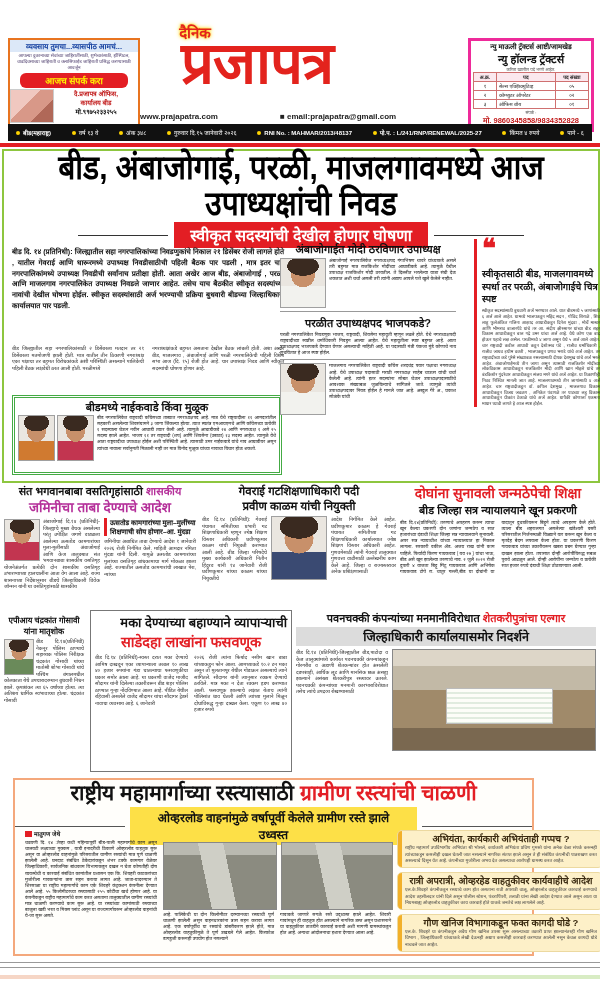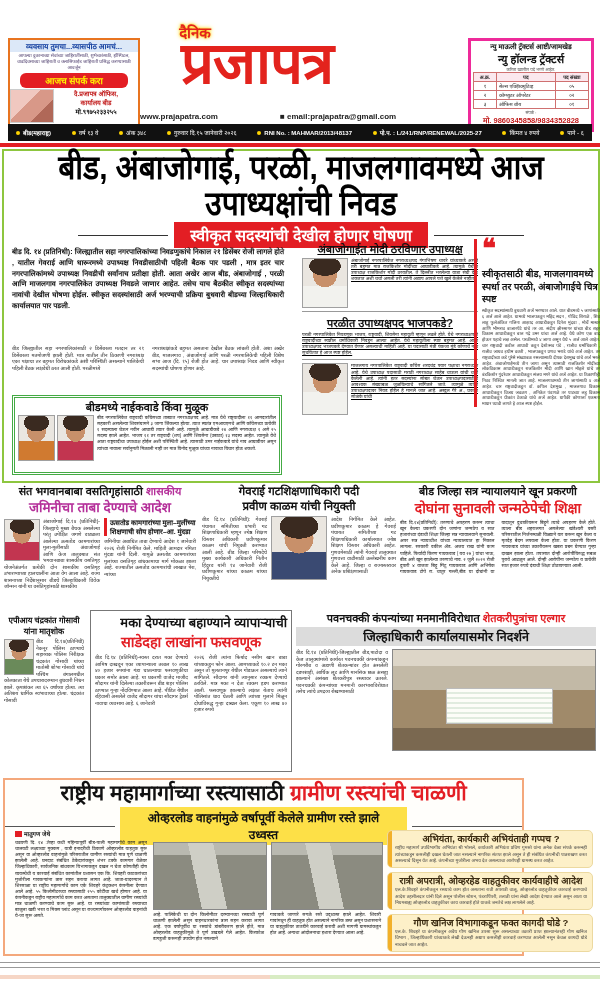--- a/index.html
+++ b/index.html
@@ -130,21 +130,21 @@
       <div class="b c" style="font-size:11px;color:#111;">बीडमध्ये नाईकवाडे किंवा मुळूक</div>
       <div style="display:flex;gap:3px;margin-top:1px;">
         <div style="display:flex;gap:2px;">
           <div class="ph ph-saffron" style="width:35px;height:44px;"></div>
           <div class="ph ph-red" style="width:35px;height:44px;"></div>
         </div>
         <div class="tiny2 j" style="flex:1;">बीड नगरपालिकेत राष्ट्रवादी काँग्रेसच्या ताब्यात नगराध्यक्षपद आहे. मात्र येथे राष्ट्रवादीला ११ आमदारांतील सहकारी असलेल्या शिवसंग्रामने ३ जागा जिंकल्या होत्या. त्यात स्वतंत्र एमआयएमचे आणि काँग्रेसच्या प्रत्येकी १ सदस्याला घेऊन नवीन आघाडी तयार केली आहे. त्यामुळे आघाडीकडे २४ आणि नगराध्यक्ष १ असे २५ सदस्य झाले आहेत. भाजप ११ तर राष्ट्रवादी (शप) आणि शिवसेना (उबाठा) १३ सदस्य आहेत. त्यामुळे येथे आता राष्ट्रवादीचा उपाध्यक्ष होईल अशी परिस्थिती आहे. त्यासाठी उमर नाईकवाडे यांचे नाव आघाडीवर असून त्यांच्या नावाला सर्वानुमती मिळाली नाही तर मात्र विनोद मुळूक यांच्या नावाचा विचार होऊ शकतो.</div>
       </div>
     </div>
 
-    <div class="abs" style="left:298px;top:90px;width:176px;text-decoration:underline;">
+    <div class="abs" style="left:276px;top:90px;width:176px;">
       <div class="b c" style="font-size:11px;color:#111;">अंबाजोगाईत मोदी ठरविणार उपाध्यक्ष</div>
       <div style="display:flex;gap:3px;margin-top:2px;">
         <div class="ph ph-white" style="width:44px;height:48px;"></div>
         <div class="tiny2 j" style="flex:1;">अंबाजोगाई नगरपालिकेत नगराध्यक्षपद गंगाभिषण थावरे यांच्याकडे असले तरी बहुमत मात्र राजकिशोर मोदींच्या आघाडीकडे आहे. त्यामुळे येथील उपाध्यक्ष राजकिशोर मोदी ठरवतील. ते दिल्लीत भरलेल्या यात्रा संघी देऊ शकतात अशी चर्चा असली तरी त्यांनी अद्याप आपले पत्ते खुले केलेले नाहीत.</div>
       </div>
       <hr class="hrline">
       <div class="b c" style="font-size:11px;color:#111;">परळीत उपाध्यक्षपद भाजपकडे?</div>
       <div class="tiny2 j" style="margin-top:2px;">परळी नगरपालिकेत निवडणूक भाजप, राष्ट्रवादी, शिवसेना महायुती म्हणून लढले होते. येथे नगराध्यक्षपदी राष्ट्रवादीच्या स्वप्नील धर्माधिकारी निवडून आल्या आहेत. येथे महायुतीला स्पष्ट बहुमत आहे. आता उपाध्यक्षपद भाजपकडे देण्यात येणार असल्याची माहिती आहे. या पदासाठी मंत्री पंकजा मुंडे कोणाचे नाव सुचवितात हे आज स्पष्ट होईल.</div>
       <hr class="hrline">
       <div style="display:flex;gap:3px;margin-top:2px;">
@@ -181,22 +181,22 @@
     <div class="b c" style="font-size:11.5px;color:#111;">गेवराई गटशिक्षणाधिकारी पदी</div>
     <div class="b c" style="font-size:11.5px;color:#111;">प्रवीण काळम यांची नियुक्ती</div>
     <div style="display:flex;gap:4px;margin-top:3px;">
       <div class="tiny j" style="flex:1;">बीड दि.१४ (प्रतिनिधी): गेवराई पंचायत समितीच्या प्रभारी गट शिक्षणाधिकारी म्हणून ज्येष्ठ शिक्षण विस्तार अधिकारी प्रवीणकुमार काळम यांची नियुक्ती करण्यात आली आहे. बीड जिल्हा परिषदेचे मुख्य कार्यकारी अधिकारी नितीन हिंदुरव यांनी १४ जानेवारी रोजी प्रवीणकुमार यांच्या काळम यांच्या नियुक्तीचे</div>
       <div class="ph ph-blue" style="width:54px;height:62px;"></div>
       <div class="tiny j" style="flex:1;">आदेश निर्गमित केले आहेत. प्रवीणकुमार काळम हे गेवराई पंचायत समितीच्या गट शिक्षणाधिकारी कार्यालयात ज्येष्ठ शिक्षण विस्तार अधिकारी आहेत. गुणवमेसाठी त्यांनी गेवराई तालुक्यात गुणवत्ता वाढीसाठी उल्लेखनीय काम केले आहे. जिल्हा व राज्यस्तरावर अनेक प्रशिक्षणासाठी</div>
     </div>
   </div>
 
   <div class="abs" style="left:400px;top:483px;width:196px;">
+    <div class="b c red" style="font-size:14px;">दोघांना सुनावली जन्मठेपेची शिक्षा</div>
     <div class="b c" style="font-size:11px;color:#111;">बीड जिल्हा सत्र न्यायालयाने खून प्रकरणी</div>
-    <div class="b c red" style="font-size:14px;">दोघांना सुनावली जन्मठेपेची शिक्षा</div>
     <div class="cols2 tiny2 j" style="margin-top:3px;">
       <span>बीड दि.१४(प्रतिनिधी): तरुणाचे अपहरण करून त्याचा खून केल्या प्रकरणी दोन जणांना जन्मठेप व सात हजारांच्या दंडाची शिक्षा जिल्हा सत्र न्यायालयाने सुनावली. अपर सत्र न्यायाधीश यांच्या न्यायालयात हा निकाल लागला. सरकारी वकील ॲड. अजय राख यांनी काम पाहिले. फिर्यादी किरण गायकवाड ( वय २७ ) यांचा भाऊ, बीड असे खून झालेल्या तरुणाचे नाव. २ जुलै २०२२ रोजी दुपारी ४ वाजता बिट्टू मिंटू गायकवाड आणि अभिषेक गायकवाड टोपे रा. चातुर गल्ली,बीड या दोघांनी या वादातून दुचाकीवरून बिट्टूने त्याचे</span>
       <span>अपहरण केले होते. त्याला बीड शहरालगत असलेल्या खंडेश्वरी वस्ती परिसरातील निर्जनस्थळी विळ्याने वार करून खून केला व मृतदेह बेदम लपवला केला होता. या प्रकरणी किरण गायकवाड यांच्या तक्रारीवरून खबरा प्रबन घेण्यात गुन्हा दाखल झाला होता. तपासात दोन्ही आरोपींविरुद्ध सबळ पुरावे आढळून आले. दोन्ही आरोपींना जन्मठेप व प्रत्येकी सात हजार रुपये दंडाची शिक्षा ठोठावण्यात आली.</span>
     </div>
   </div>
 
   <div class="abs" style="left:4px;top:614px;width:80px;">
     <div class="b c" style="font-size:8px;color:#111;">एपीआय चंद्रकांत गोसावी यांना मातृशोक</div>
     <div class="tiny j" style="margin-top:2px;">
       <span class="ph ph-green" style="display:block;width:28px;height:34px;float:left;margin:1px 2px 1px 0;"></span>
@@ -219,21 +219,21 @@
     </div>
     <div class="b c" style="font-size:12.5px;color:#111;background:#dcdcdc;margin-top:2px;padding:1px 0;">जिल्हाधिकारी कार्यालयासमोर निदर्शने</div>
     <div style="display:flex;gap:4px;margin-top:3px;">
       <div class="tiny j" style="width:92px;">बीड दि.१४ (प्रतिनिधी)-जिल्ह्यातील बीड,पाटोदा व केज तालुक्यांमध्ये कार्यरत पवनचक्की कंपन्यांकडून गोरगरीब व अडाणी शेतकऱ्यांवर होत असलेली दडपशाही, आर्थिक लूट आणि मानसिक छळ असह्य झाल्याने असंख्य शेतकरीपुत्र रस्त्यावर उतरले. पवनचक्की कंपन्यांच्या मनमानी कारभाराविरोधात तसेच त्यांचे उपद्रव्य रोखण्यासाठी</div>
       <div class="protest" style="flex:1;height:100px;">
         <div class="banner"></div>
       </div>
     </div>
   </div>
 
-  <div class="abs" style="left:3px;top:778px;width:521px;height:178px;border:2px solid #f4a87c;background:#fffefb;box-sizing:border-box;">
+  <div class="abs" style="left:13px;top:778px;width:521px;height:178px;border:2px solid #f4a87c;background:#fffefb;box-sizing:border-box;">
     <div class="b c" style="margin-top:2px;font-size:21px;line-height:1.05;">
       <span style="color:#111;">राष्ट्रीय महामार्गाच्या रस्त्यासाठी </span><span class="red">ग्रामीण रस्त्यांची चाळणी</span>
     </div>
     <div style="display:flex;align-items:center;justify-content:center;margin-top:3px;">
       <div style="width:110px;border-top:1.5px solid #555;"></div>
       <div class="b c" style="background:#fde047;color:#111;font-size:12px;padding:2px 12px;margin:0 5px;">ओव्हरलोड वाहनांमुळे वर्षापूर्वी केलेले ग्रामीण रस्ते झाले उध्वस्त</div>
       <div style="width:110px;border-top:1.5px solid #555;"></div>
     </div>
 
     <div class="abs b" style="left:10px;top:50px;font-size:6px;color:#111;">

